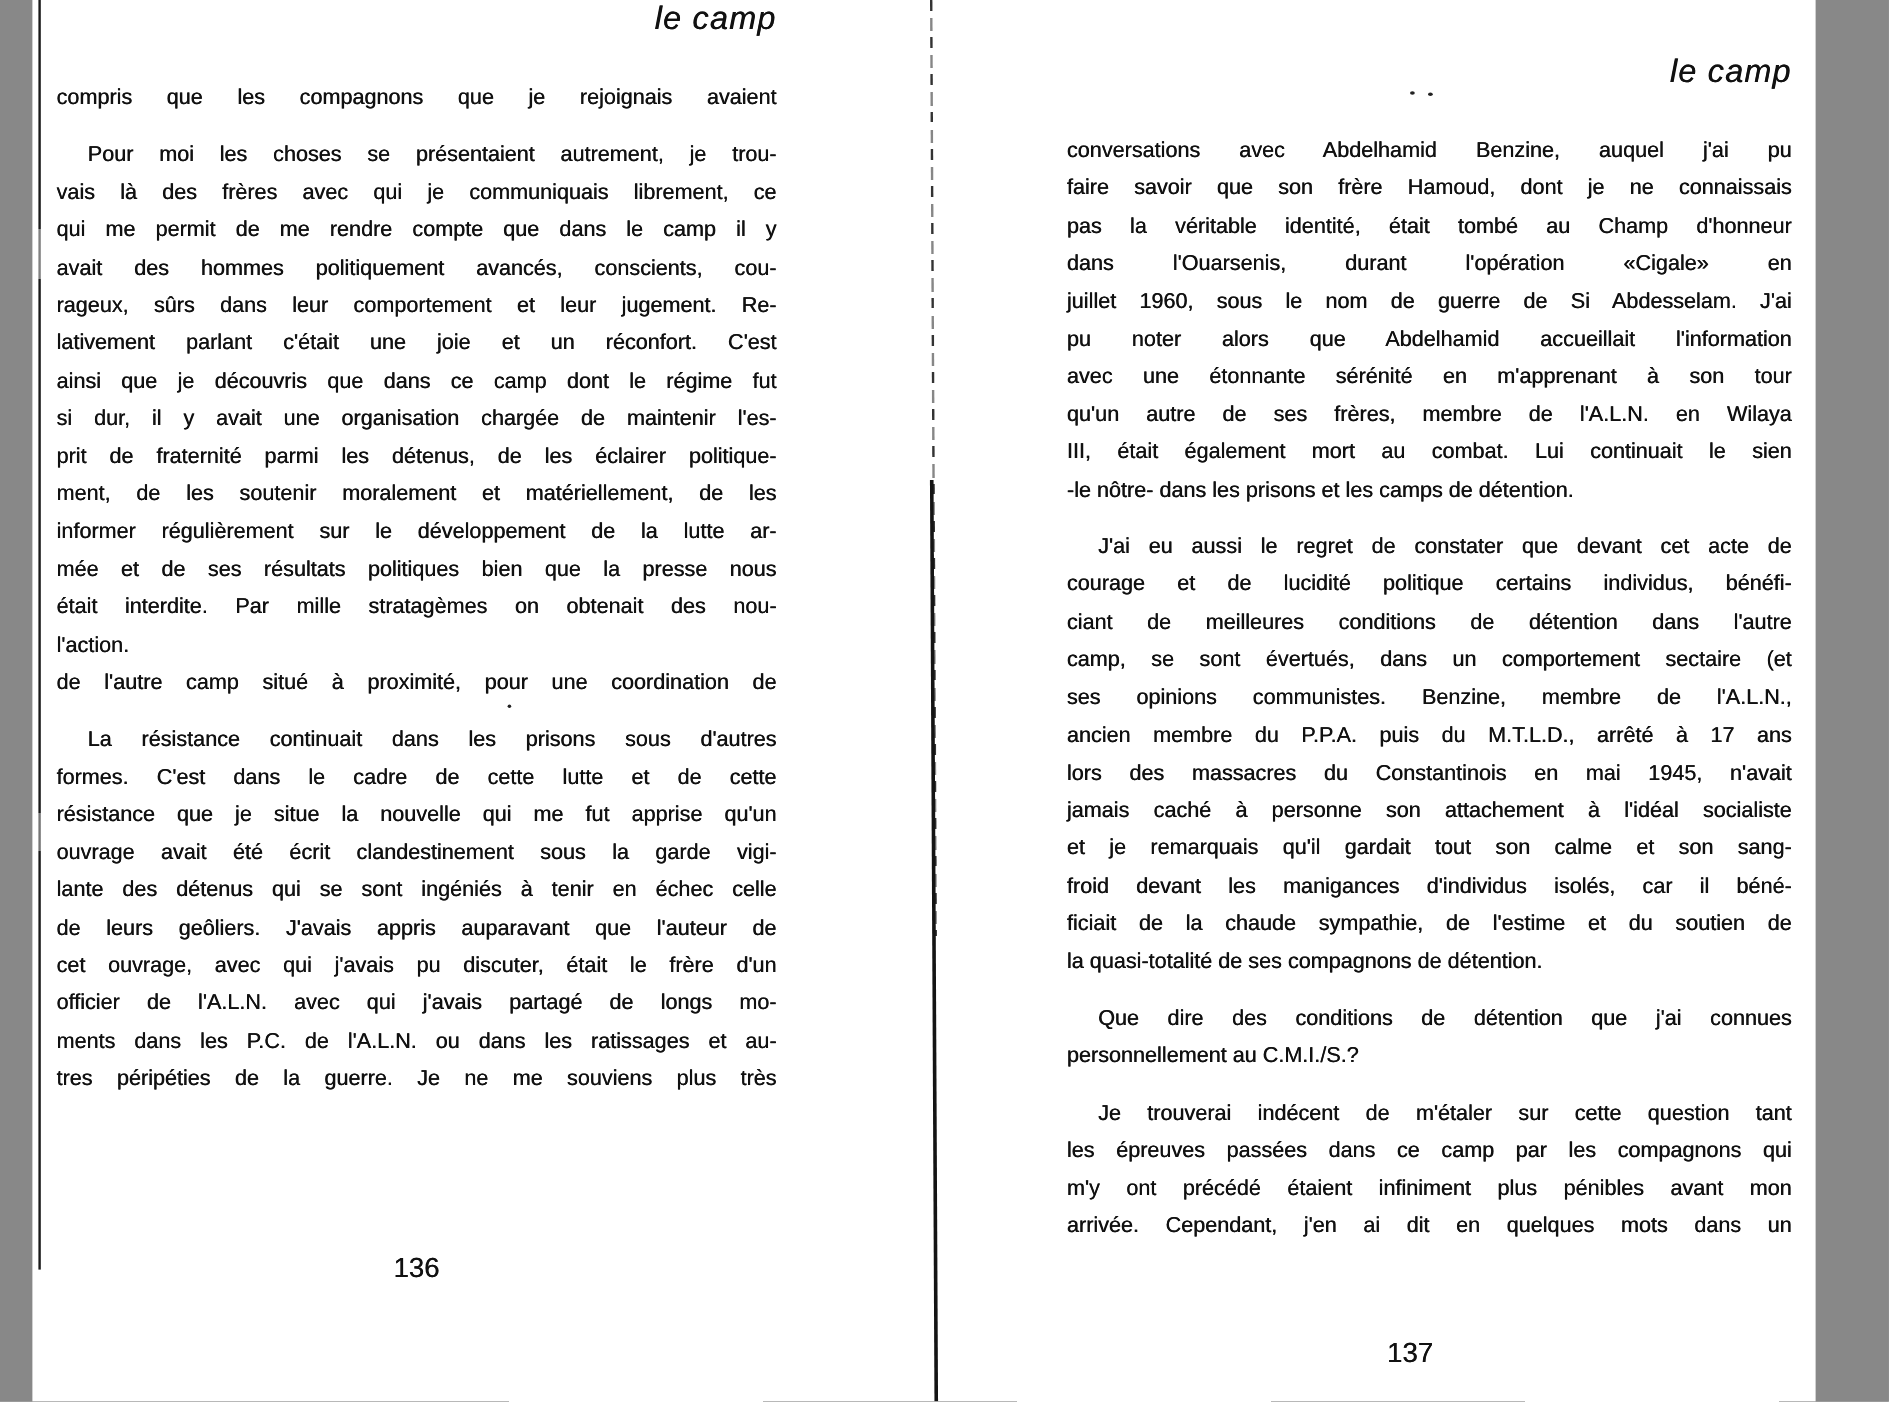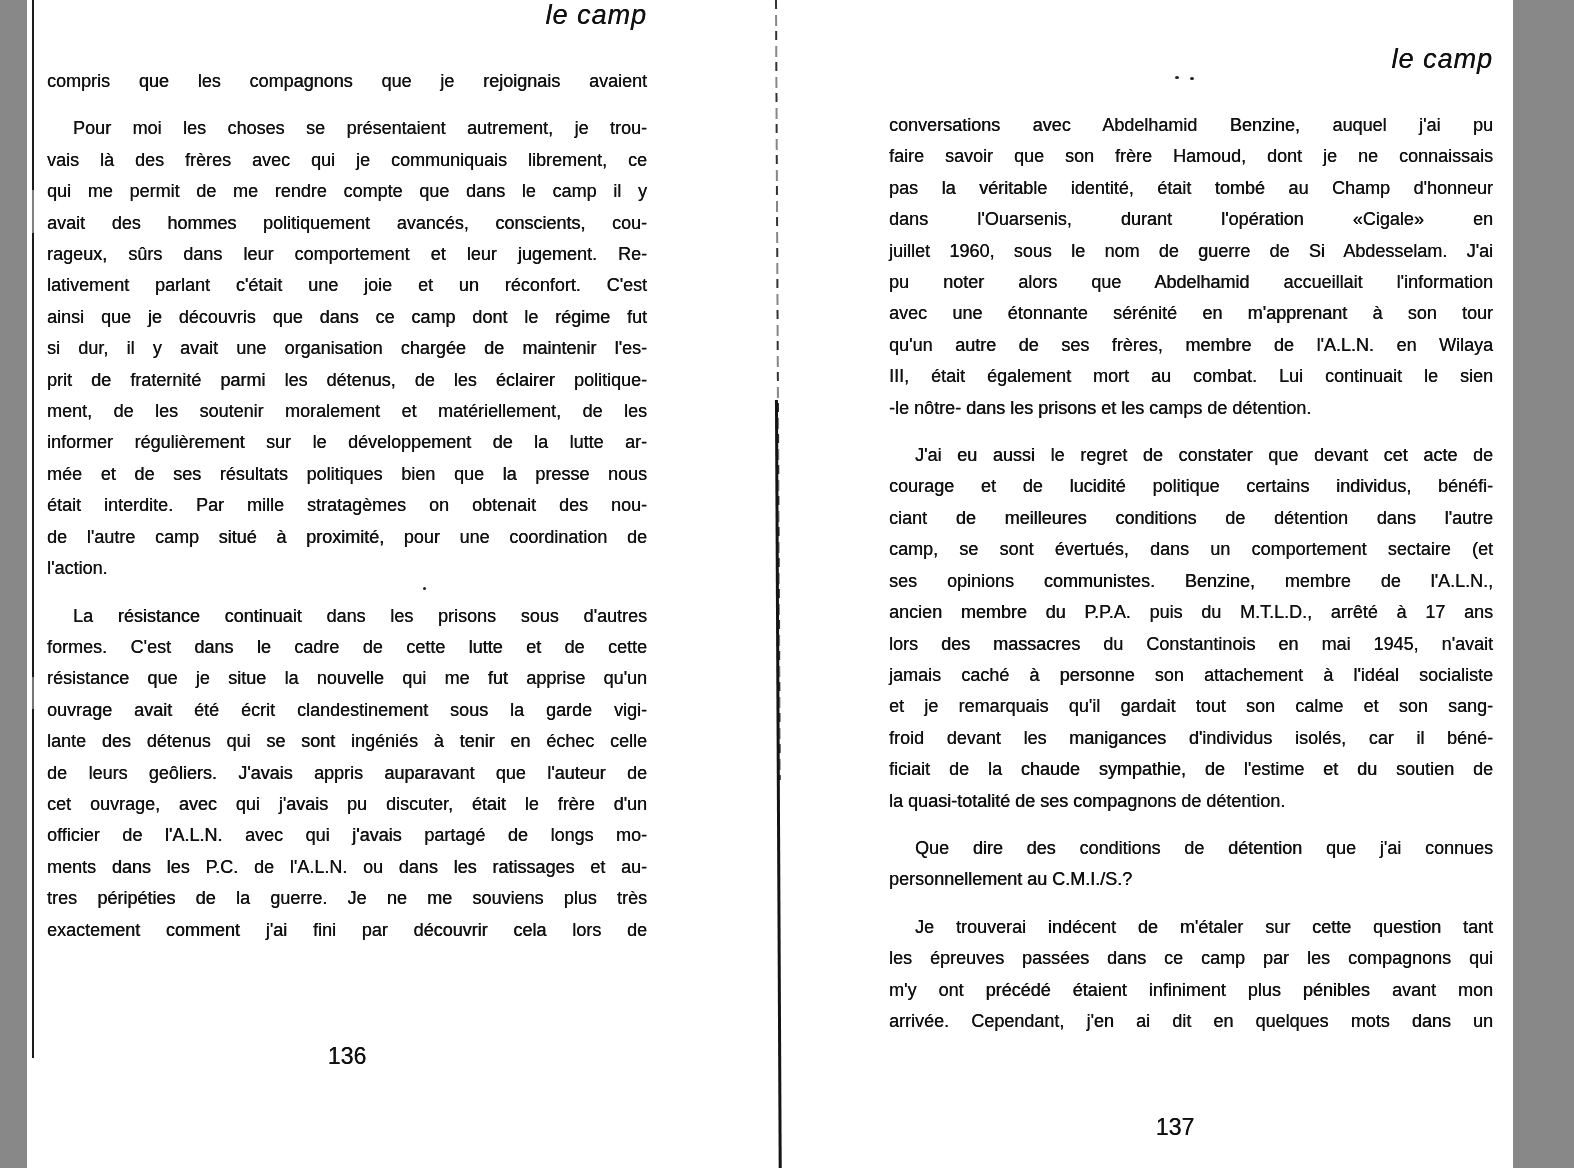--- a/index.html
+++ b/index.html
@@ -122,35 +122,34 @@
           <div class="line">avait des hommes politiquement avancés, conscients, cou-</div>
           <div class="line">rageux, sûrs dans leur comportement et leur jugement. Re-</div>
           <div class="line">lativement parlant c'était une joie et un réconfort. C'est</div>
           <div class="line">ainsi que je découvris que dans ce camp dont le régime fut</div>
           <div class="line">si dur, il y avait une organisation chargée de maintenir l'es-</div>
           <div class="line">prit de fraternité parmi les détenus, de les éclairer politique-</div>
           <div class="line">ment, de les soutenir moralement et matériellement, de les</div>
           <div class="line">informer régulièrement sur le développement de la lutte ar-</div>
           <div class="line">mée et de ses résultats politiques bien que la presse nous</div>
           <div class="line">était interdite. Par mille stratagèmes on obtenait des nou-</div>
+          <div class="line last">l'action.</div>
           <div class="line">de l'autre camp situé à proximité, pour une coordination de</div>
-          <div class="line last">l'action.</div>
         </div>
         <div class="para">
           <div class="line first">La résistance continuait dans les prisons sous d'autres</div>
           <div class="line">formes. C'est dans le cadre de cette lutte et de cette</div>
           <div class="line">résistance que je situe la nouvelle qui me fut apprise qu'un</div>
           <div class="line">ouvrage avait été écrit clandestinement sous la garde vigi-</div>
           <div class="line">lante des détenus qui se sont ingéniés à tenir en échec celle</div>
           <div class="line">de leurs geôliers. J'avais appris auparavant que l'auteur de</div>
           <div class="line">cet ouvrage, avec qui j'avais pu discuter, était le frère d'un</div>
           <div class="line">officier de l'A.L.N. avec qui j'avais partagé de longs mo-</div>
           <div class="line">ments dans les P.C. de l'A.L.N. ou dans les ratissages et au-</div>
           <div class="line">tres péripéties de la guerre. Je ne me souviens plus très</div>
-          <div class="line">exactement comment j'ai fini par découvrir cela lors de</div>
         </div>
       </div>
     <div class="page-number">136</div>
   </section>
 
   <section class="page right">
     <div class="running-header">le camp</div>
     <div class="page-body">
         <div class="para">
           <div class="line">conversations avec Abdelhamid Benzine, auquel j'ai pu</div>

